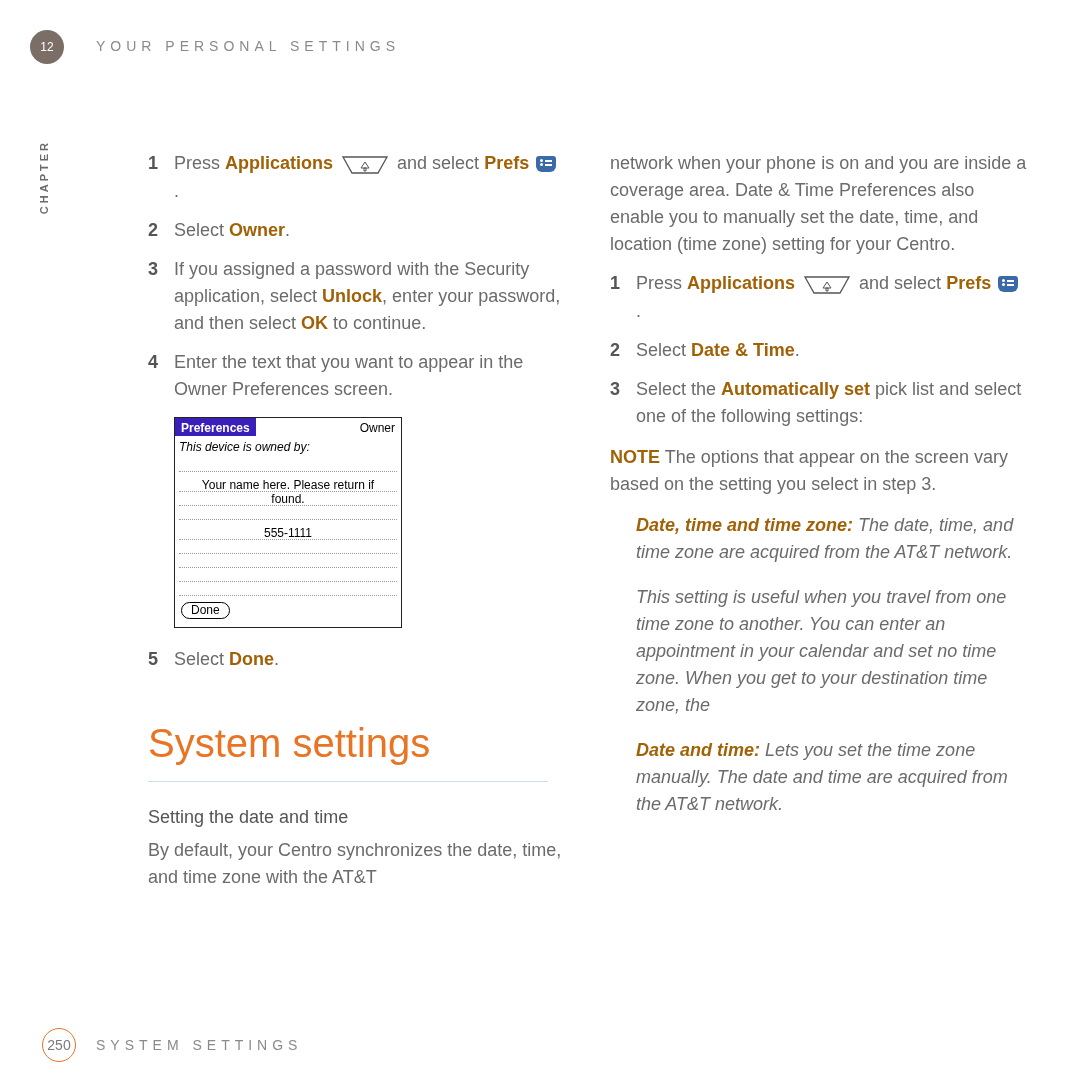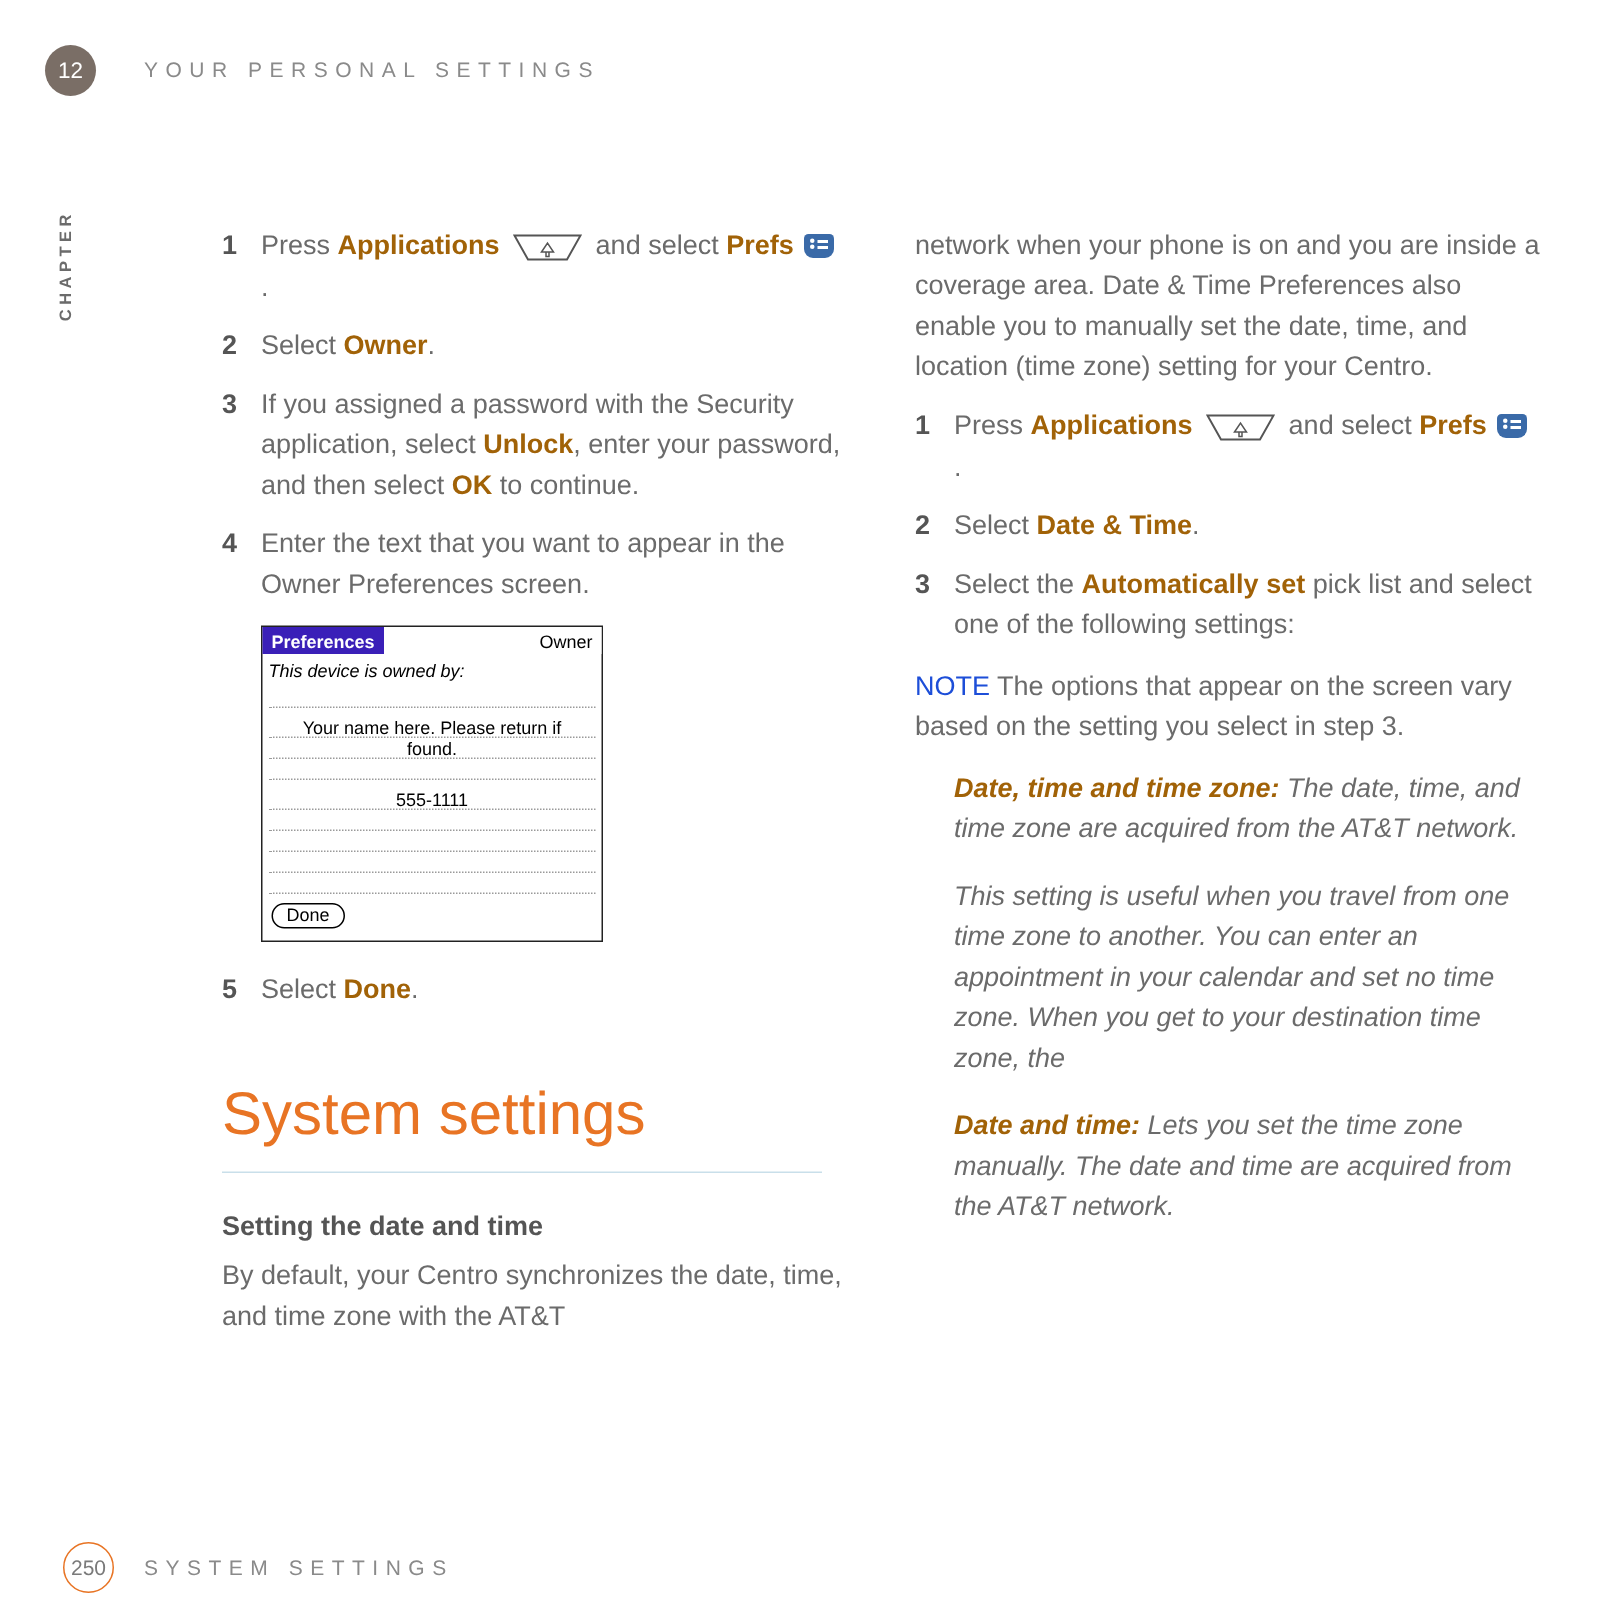--- a/index.html
+++ b/index.html
@@ -18,21 +18,21 @@
   }
   .chapter-badge {
     position: absolute;
     top: 30px;
     left: 30px;
     width: 34px;
     height: 34px;
     border-radius: 50%;
     background: #7a6e66;
     color: #fff;
-    font-size: 15px;
+    font-size: 12px;
     font-weight: 400;
     display: flex;
     align-items: center;
     justify-content: center;
     text-align: right;
   }
   .header-title {
     position: absolute;
     top: 38px;
     left: 96px;
@@ -109,24 +109,24 @@
     font-weight: 300;
     font-size: 40px;
     margin: 40px 0 6px 0;
     padding-bottom: 8px;
     border-bottom: 1px solid #c9dfea;
     width: 400px;
   }
   h3.sub {
     color: #555;
     font-size: 18px;
-    font-weight: bold;
+    font-weight: normal;
     margin: 22px 0 6px 0;
   }
-  .note-label { color: #1d4ed8; font-weight: normal; }
+  .note-label { color: #a16207; font-weight: bold; }
   .indent-block {
     margin-left: 26px;
     margin-top: 14px;
   }
   .indent-block p { margin: 0 0 18px 0; font-style: italic; }
 
   
   .palm {
     width: 228px;
     border: 1.5px solid #222;

